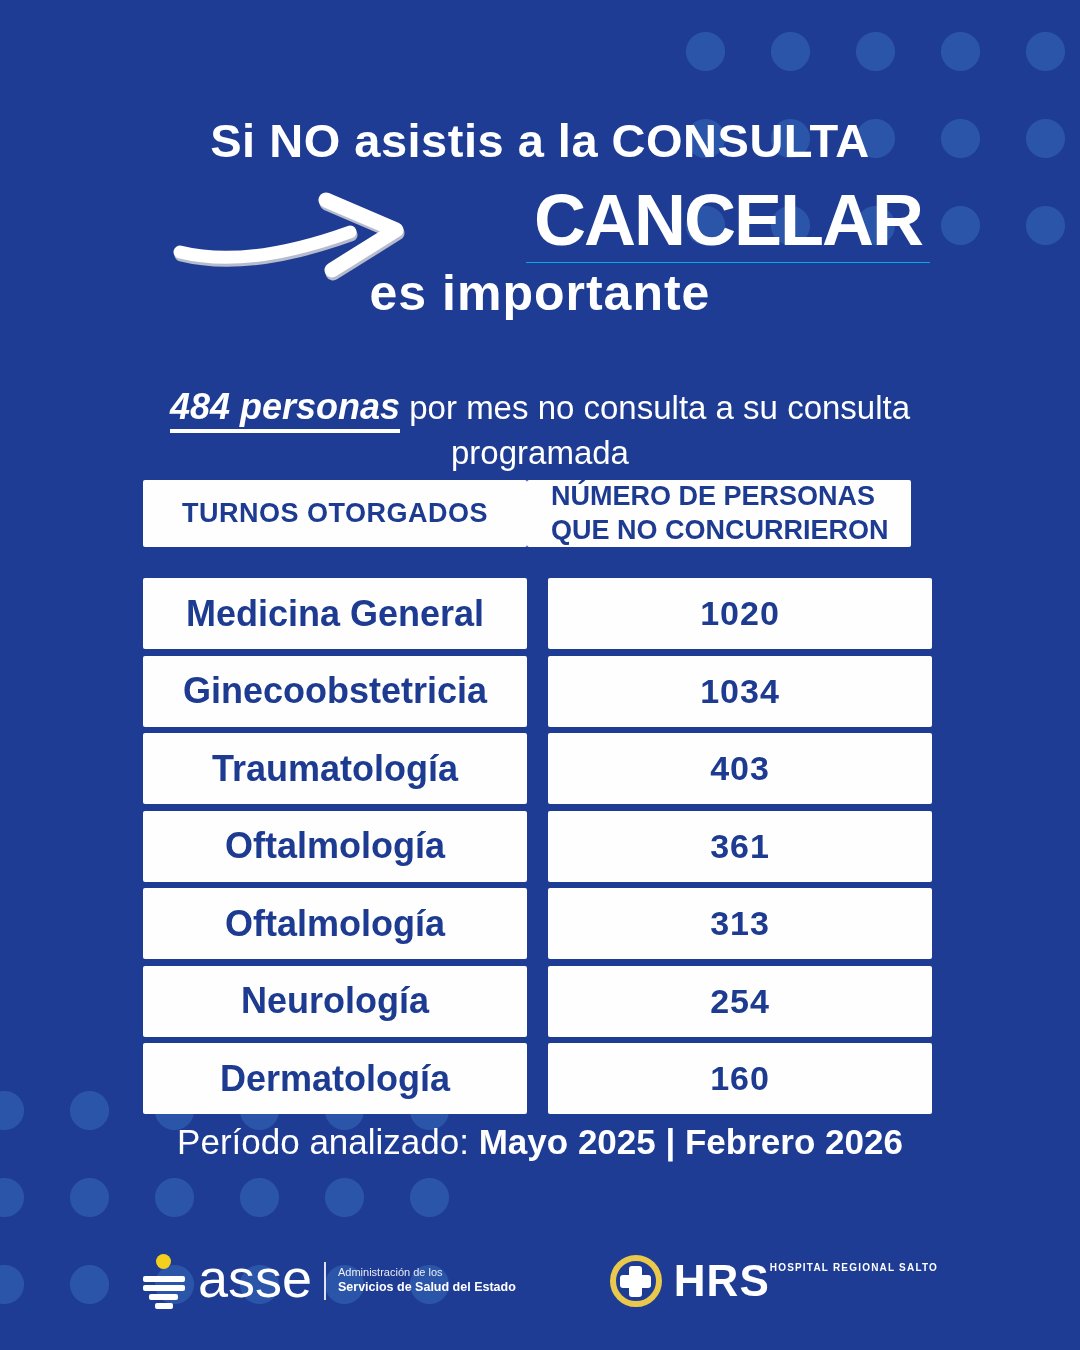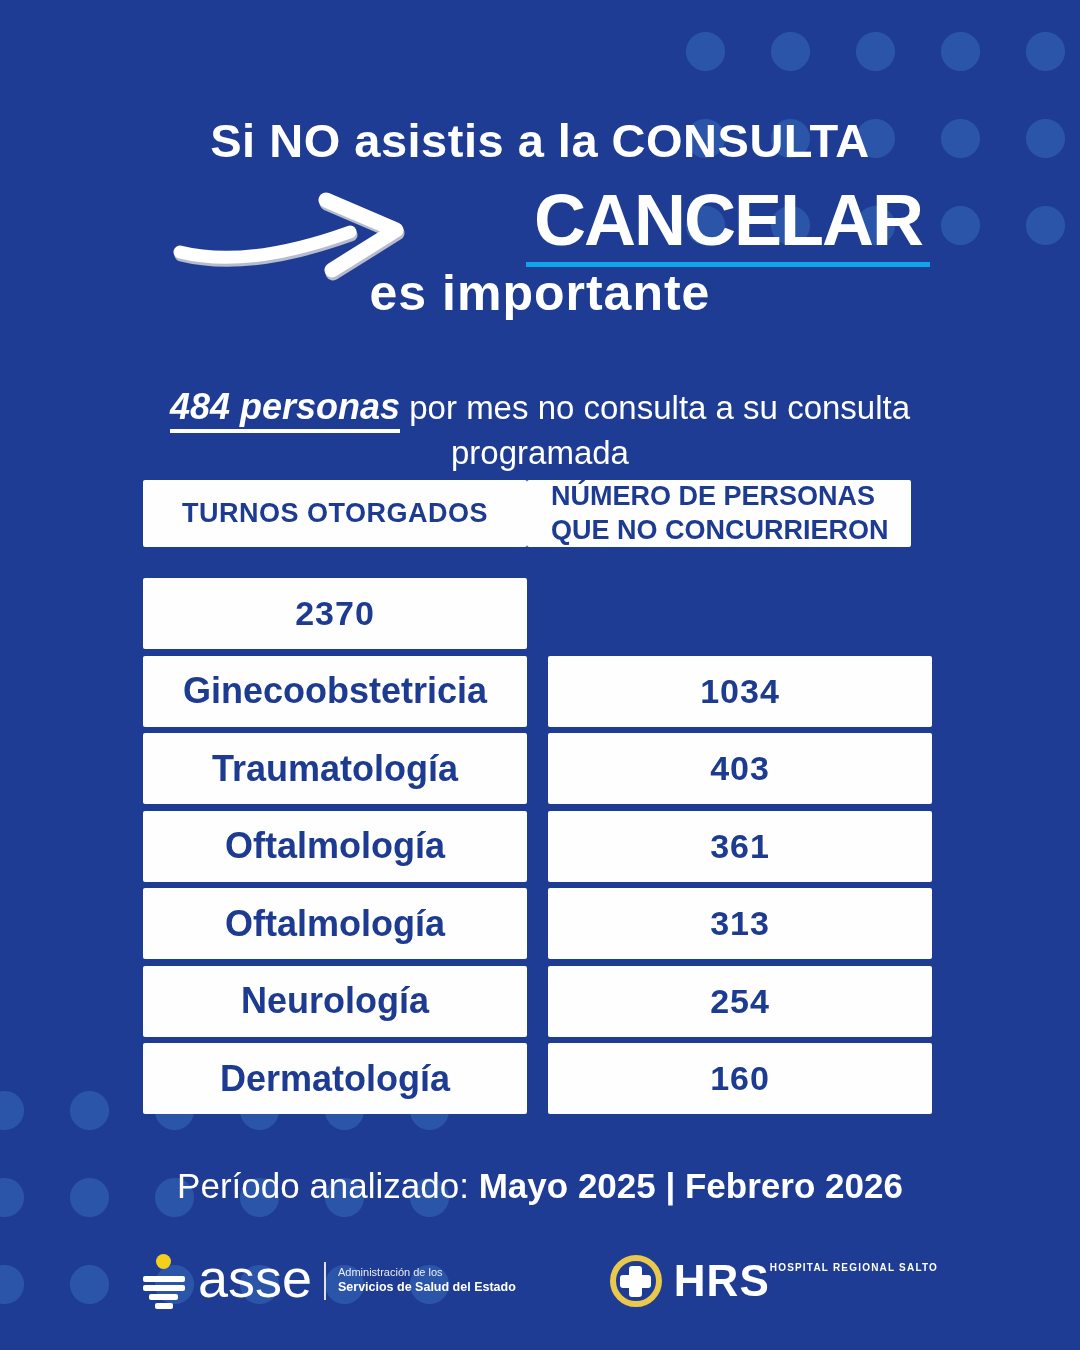--- a/index.html
+++ b/index.html
@@ -26,21 +26,21 @@
   .title{
     position:absolute;top:114px;left:0;width:100%;
     text-align:center;font-size:47px;font-weight:bold;line-height:1.15;
     letter-spacing:.5px;margin:0;
   }
   .arrow{position:absolute;left:168px;top:190px;width:250px;height:92px;
     filter:drop-shadow(1px 3px 0 rgba(198,202,212,.9));}
   .cancel{
     position:absolute;left:526px;top:184px;
     font-size:72px;font-weight:bold;letter-spacing:-2px;line-height:1.0;
-    padding:0 8px 6px 8px;border-bottom:5px solid #0ea5e9;
+    padding:0 8px 6px 8px;border-bottom:1px solid #0ea5e9;
   }
   .importante{
     position:absolute;top:264px;left:0;width:100%;
     text-align:center;font-size:50px;font-weight:bold;letter-spacing:1px;
   }
   .stat{
     position:absolute;top:383px;left:60px;right:60px;margin:0;
     text-align:center;font-size:33px;font-weight:400;line-height:1.32;
   }
   .stat-bold{
@@ -59,21 +59,21 @@
   }
   .th1{font-size:27px;font-weight:bold;letter-spacing:.5px;}
   .th2{font-size:27px;font-weight:bold;line-height:1.25;
        justify-content:flex-start;padding-left:24px;
        flex-direction:column;align-items:flex-start;}
   .row{display:flex;gap:21px;height:71px;margin-bottom:6.5px;}
   .cell-label{font-size:36px;font-weight:bold;}
   .cell-value{font-size:34px;font-weight:bold;letter-spacing:1px;}
 
   .period{
-    position:absolute;top:1166px;left:0;width:100%;
+    position:absolute;top:1122px;left:0;width:100%;
     text-align:center;font-size:35px;font-weight:400;
   }
   .period b{font-weight:bold;}
 
   .logos{
     position:absolute;top:1236px;left:0;width:100%;height:90px;
     display:flex;align-items:center;justify-content:center;gap:94px;
   }
   .asse{display:flex;align-items:center;gap:12px;}
   .asse-symbol{display:flex;flex-direction:column;align-items:center;width:44px;}
@@ -126,21 +126,22 @@
     <div class="thead">
       <div class="cell th1">TURNOS OTORGADOS</div>
       <div class="cell th2">
         <span>NÚMERO DE PERSONAS</span>
         <span>QUE NO CONCURRIERON</span>
       </div>
     </div>
 
     <div class="rows">
       <div class="row">
-        <div class="cell cell-value">2370</div>
+        <div class="cell cell-label">Medicina General</div>
+        <div class="cell cell-value">1020</div>
       </div>
       <div class="row">
         <div class="cell cell-label">Ginecoobstetricia</div>
         <div class="cell cell-value">1034</div>
       </div>
       <div class="row">
         <div class="cell cell-label">Traumatología</div>
         <div class="cell cell-value">403</div>
       </div>
       <div class="row">

